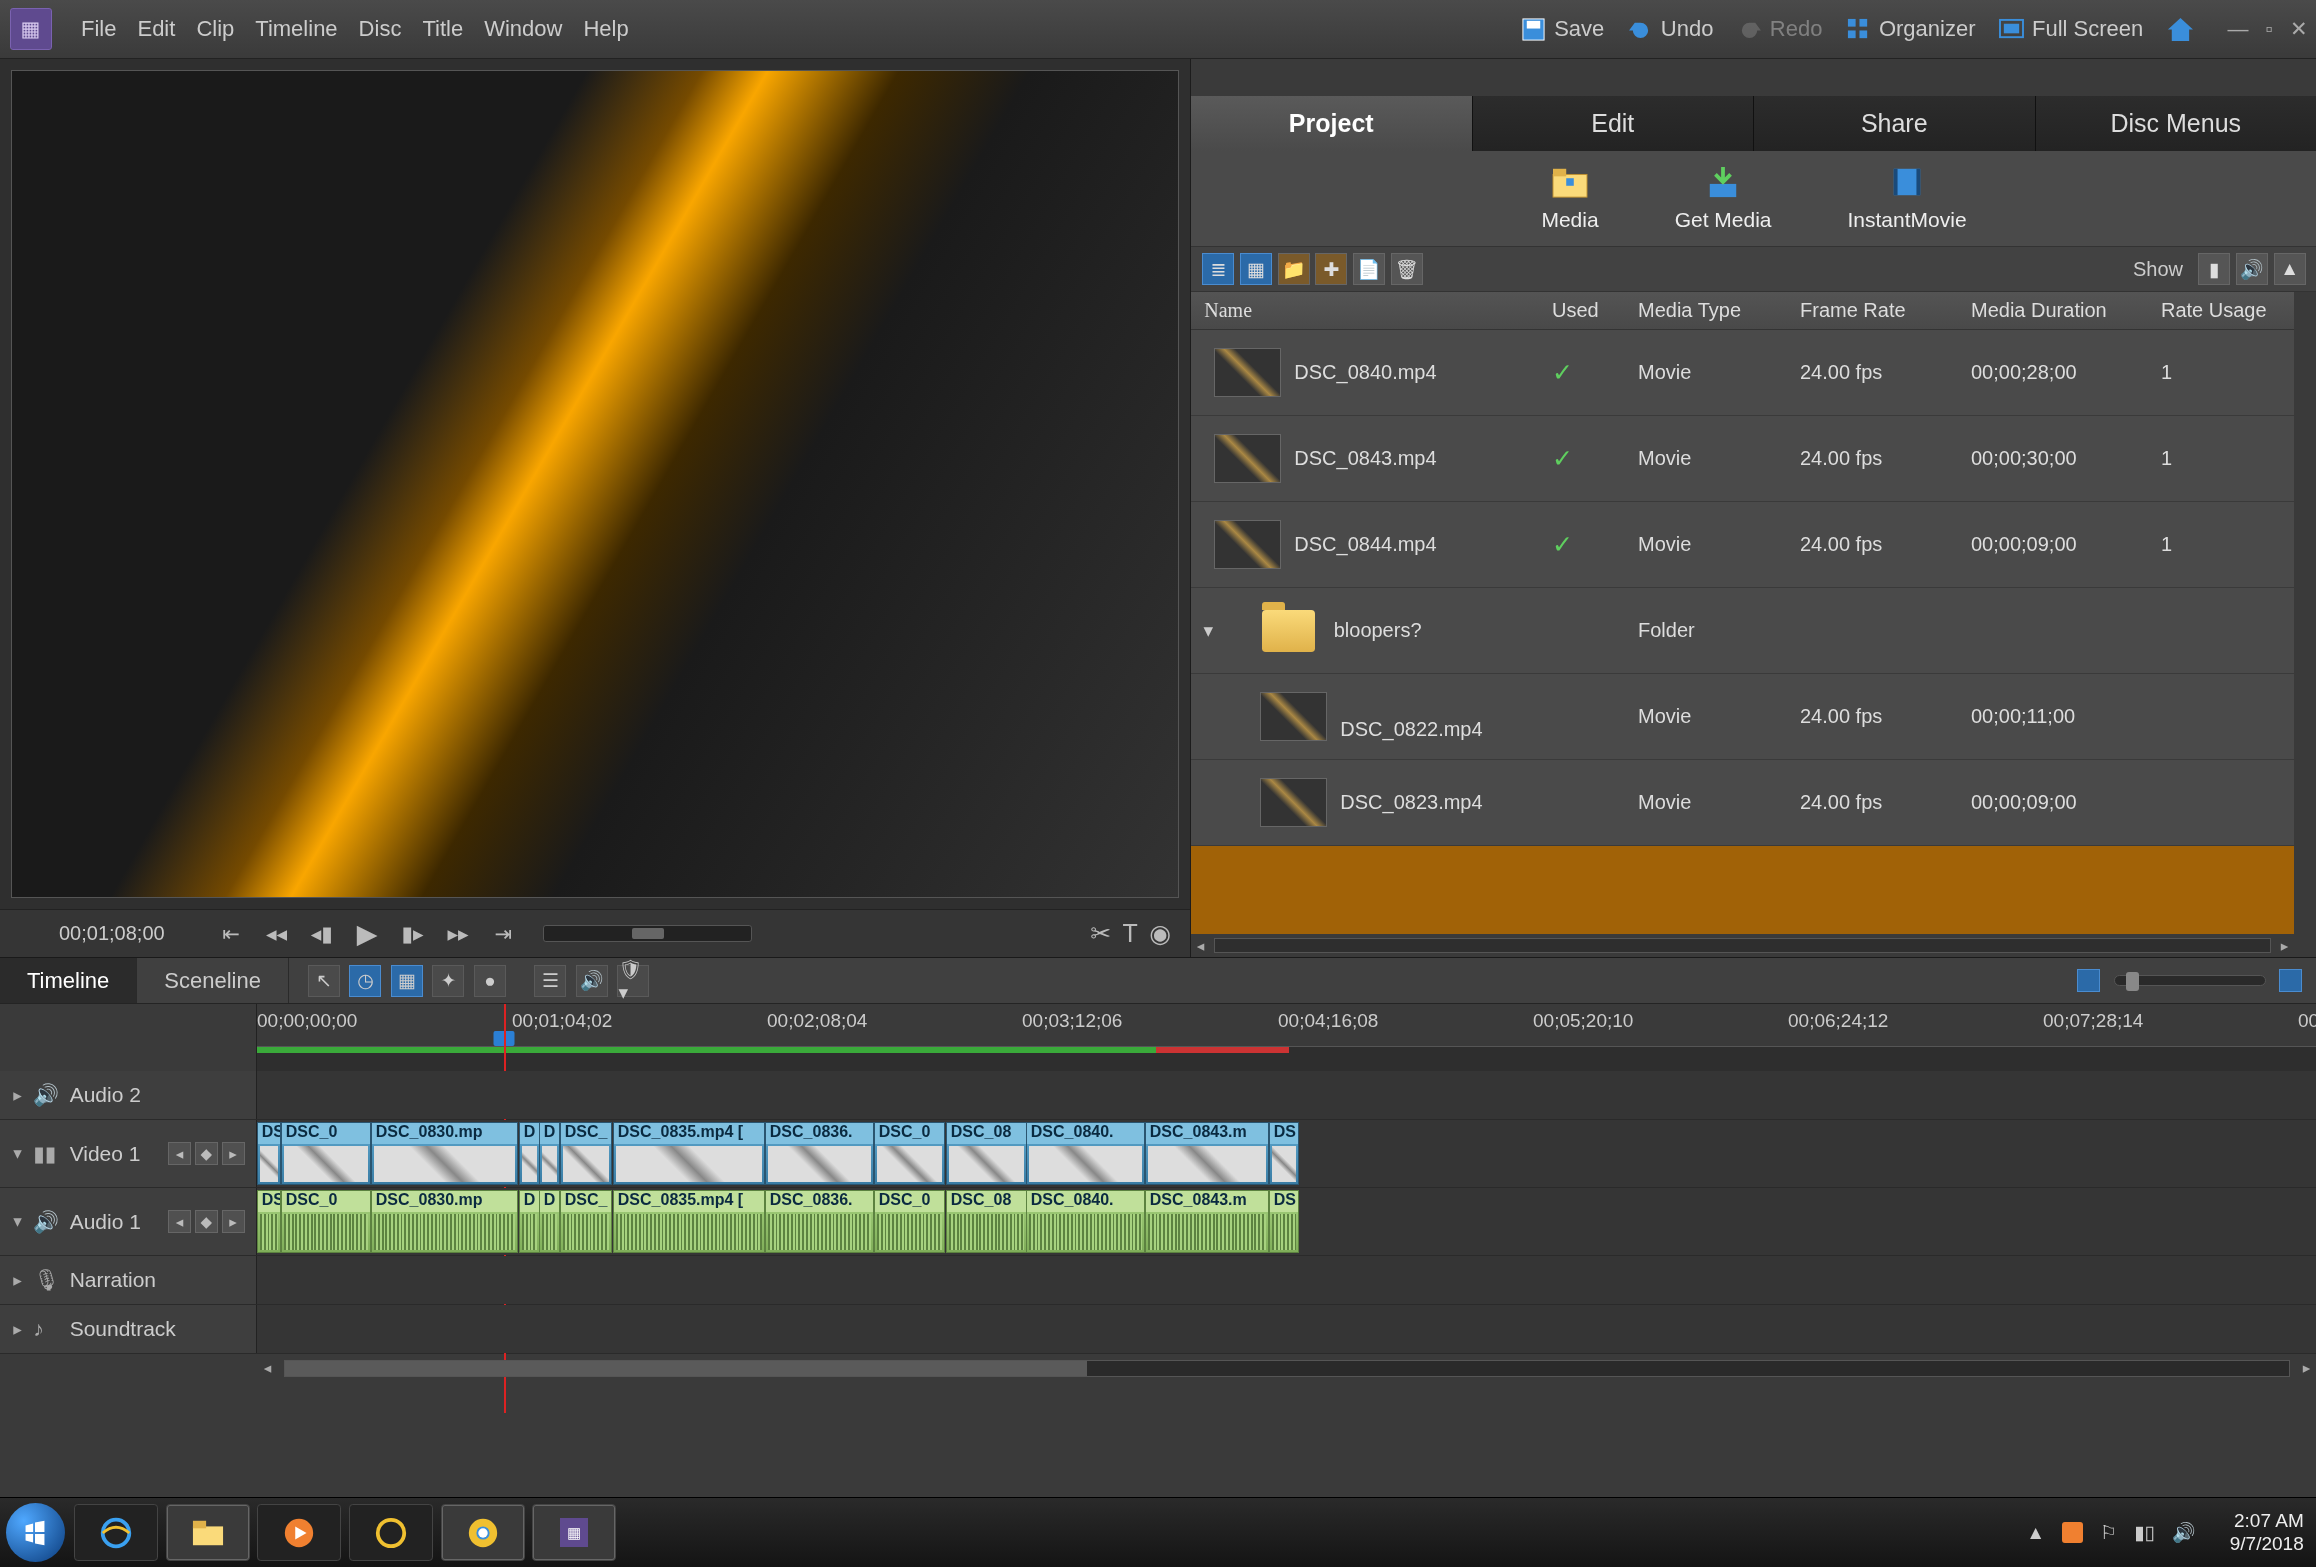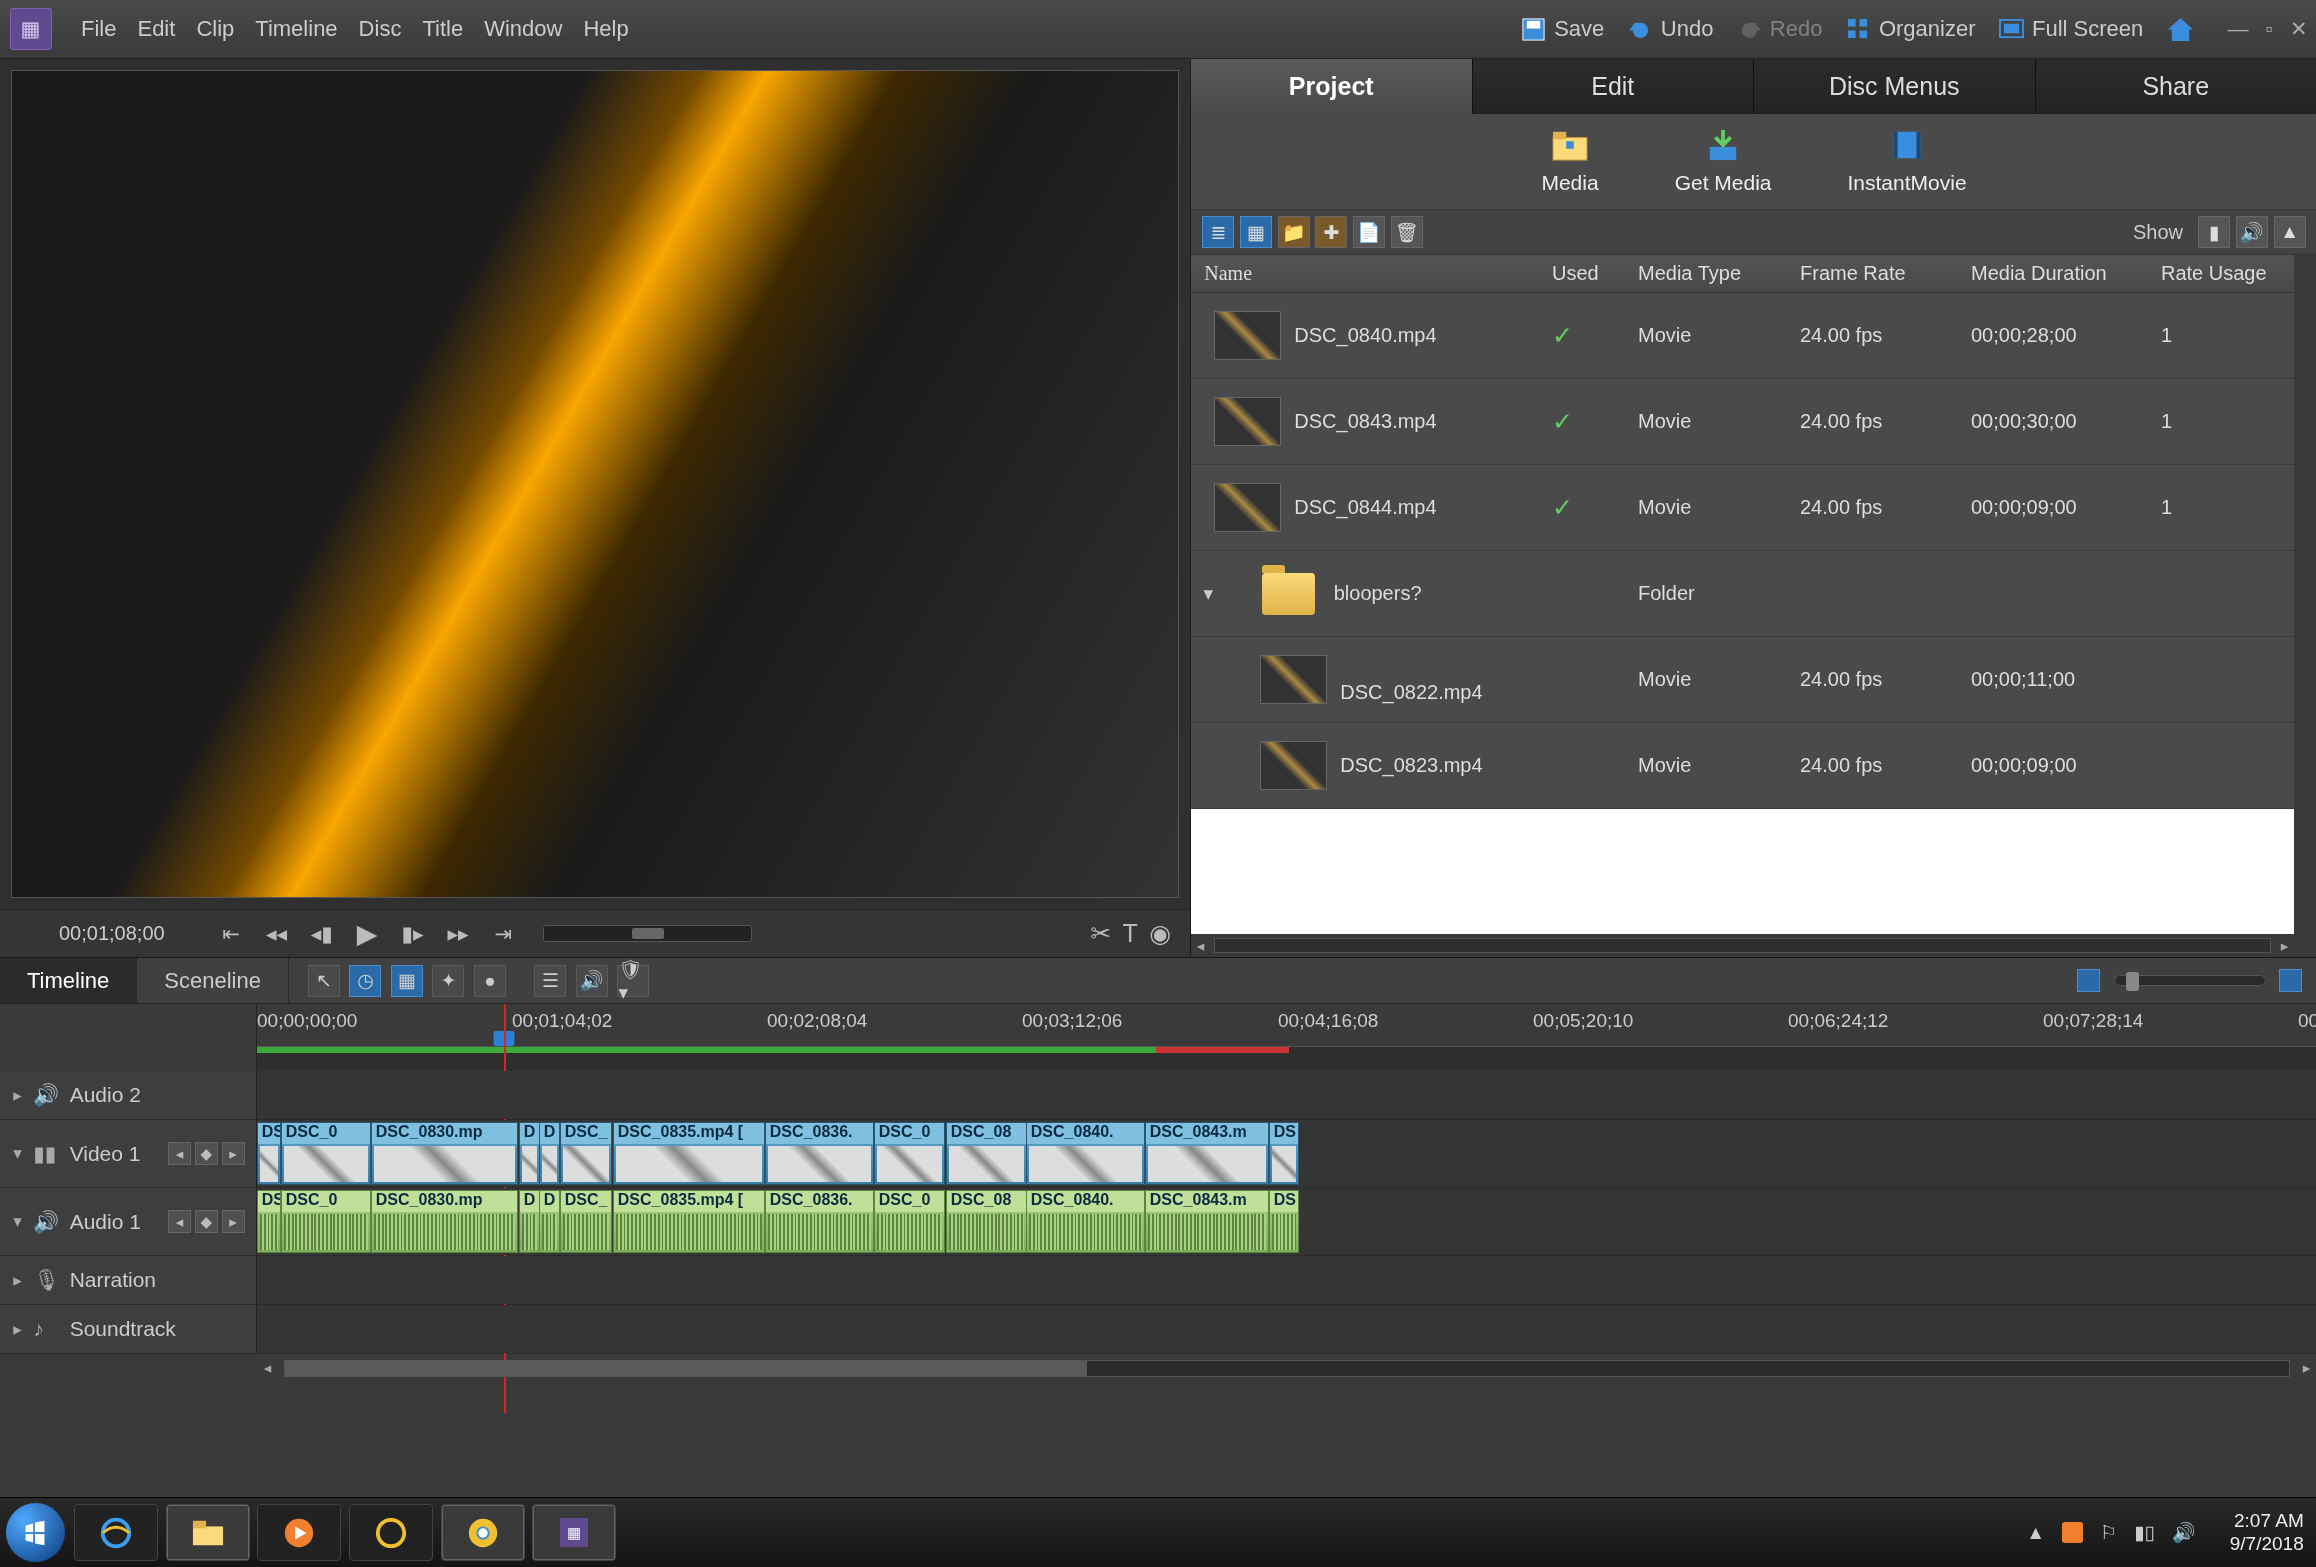--- a/index.html
+++ b/index.html
@@ -22,21 +22,21 @@
 .monitor-video { flex:1; margin:11.4px; background:#000; position:relative; border:1px solid #555; }
 .monitor-video .inner { position:absolute; inset:0; background:linear-gradient(120deg,#1a1a1a 0%, #1a1a1a 35%, #754a00 42%, #f9a600 46%, #3d2800 54%, #1a1a1a 62%, #333 100%); }
 .monitor-ctrl { height:48px; background:#353535; display:flex; align-items:center; gap:11.4px; padding:0 19px; border-top:1px solid #222; }
 .monitor-ctrl .tc { color:#ccc; font-size:20px; margin-right:38px;margin-left:40px; }
 .mc-btn { width:34px; height:34px; color:#bbb; display:flex; align-items:center; justify-content:center; cursor:pointer; font-size:21px; }
 .mc-slider { flex:0 0 209px; height:17px; background:#222; border:1px solid #555; border-radius:2.9px; margin-left:11.4px; position:relative; }
 .mc-slider::before { content:""; position:absolute; left:50%; top:1.9px; bottom:1.9px; width:32px; background:#666; transform:translateX(-50%); border-radius:1.9px; }
 .monitor-ctrl .right-icons { margin-left:auto; display:flex; gap:11.4px; color:#bbb; font-size:25px; }
 
 
-.panel { flex:1; display:flex; flex-direction:column; background:#ffffff; }
+.panel { flex:1; display:flex; flex-direction:column; background:#a16207;margin-top:37px; }
 .panel-tabs { display:flex; height:55px; }
 .panel-tabs .tab { flex:1; display:flex; align-items:center; justify-content:center; color:#ddd; font-size:25px; background:linear-gradient(#2c2c2c,#232323); border-right:1px solid #111; cursor:pointer; }
 .panel-tabs .tab.active { background:linear-gradient(#5a5a5a,#4a4a4a); font-weight:bold; color:#fff; }
 .panel-toolbar { height:95px; display:flex; align-items:center; justify-content:center; gap:76px; background:#4a4a4a; }
 .pt-item { display:flex; flex-direction:column; align-items:center; gap:5.7px; color:#eee; font-size:21px; cursor:pointer; }
 .pt-item .ico { width:38px; height:38px; }
 .panel-subtool { height:46px; display:flex; align-items:center; padding:0 11.4px; background:#424242; gap:5.7px; border-top:1px solid #333; border-bottom:1px solid #333; }
 .st-btn { width:32px; height:32px; background:#555; border:1px solid #666; display:flex; align-items:center; justify-content:center; color:#ddd; font-size:19px; cursor:pointer; }
 .st-btn.blue { background:#2b6aa8; border-color:#4a8cd0; }
 .panel-subtool .show { margin-left:auto; color:#ccc; font-size:20px; margin-right:9.5px; }
@@ -213,22 +213,22 @@
         <span>T</span>
         <span>◉</span>
       </div>
     </div>
   </div>
 
   <div class="panel">
     <div class="panel-tabs">
       <div class="tab active">Project</div>
       <div class="tab">Edit</div>
+      <div class="tab">Share</div>
       <div class="tab">Disc Menus</div>
-      <div class="tab">Share</div>
     </div>
     <div class="panel-toolbar">
       <div class="pt-item">
         <span class="ico">
             <svg width="38" height="34" viewBox="0 0 40 36">
               <rect x="2" y="10" width="36" height="24" fill="#fada7a" stroke="#c09030"></rect>
               <rect x="2" y="4" width="14" height="8" fill="#e0b24a"></rect>
               <rect x="16" y="14" width="8" height="8" fill="#3a8edb"></rect>
             </svg>
           </span>

